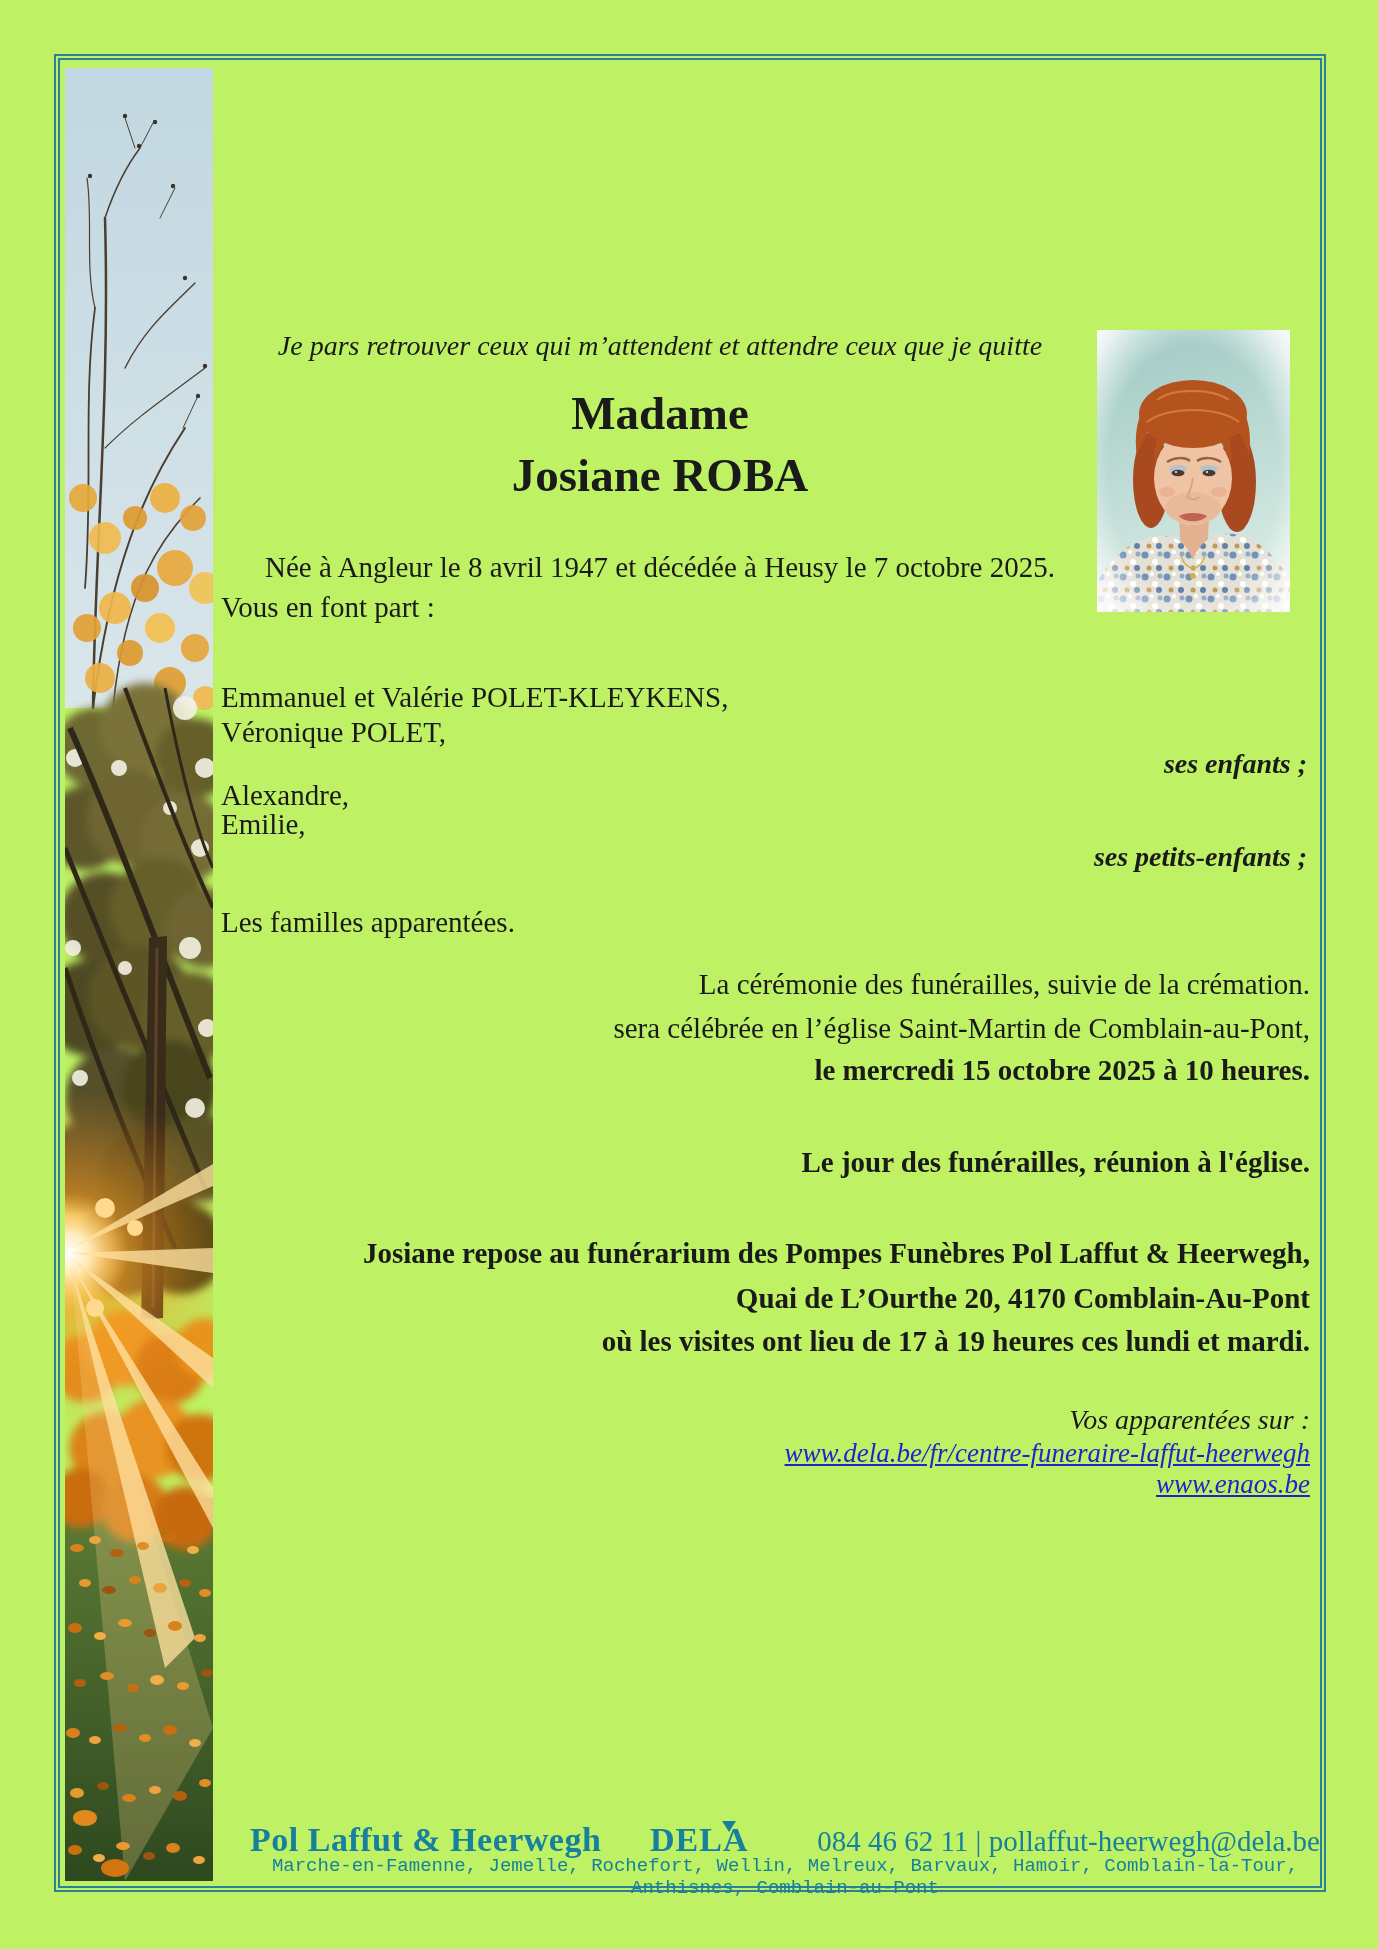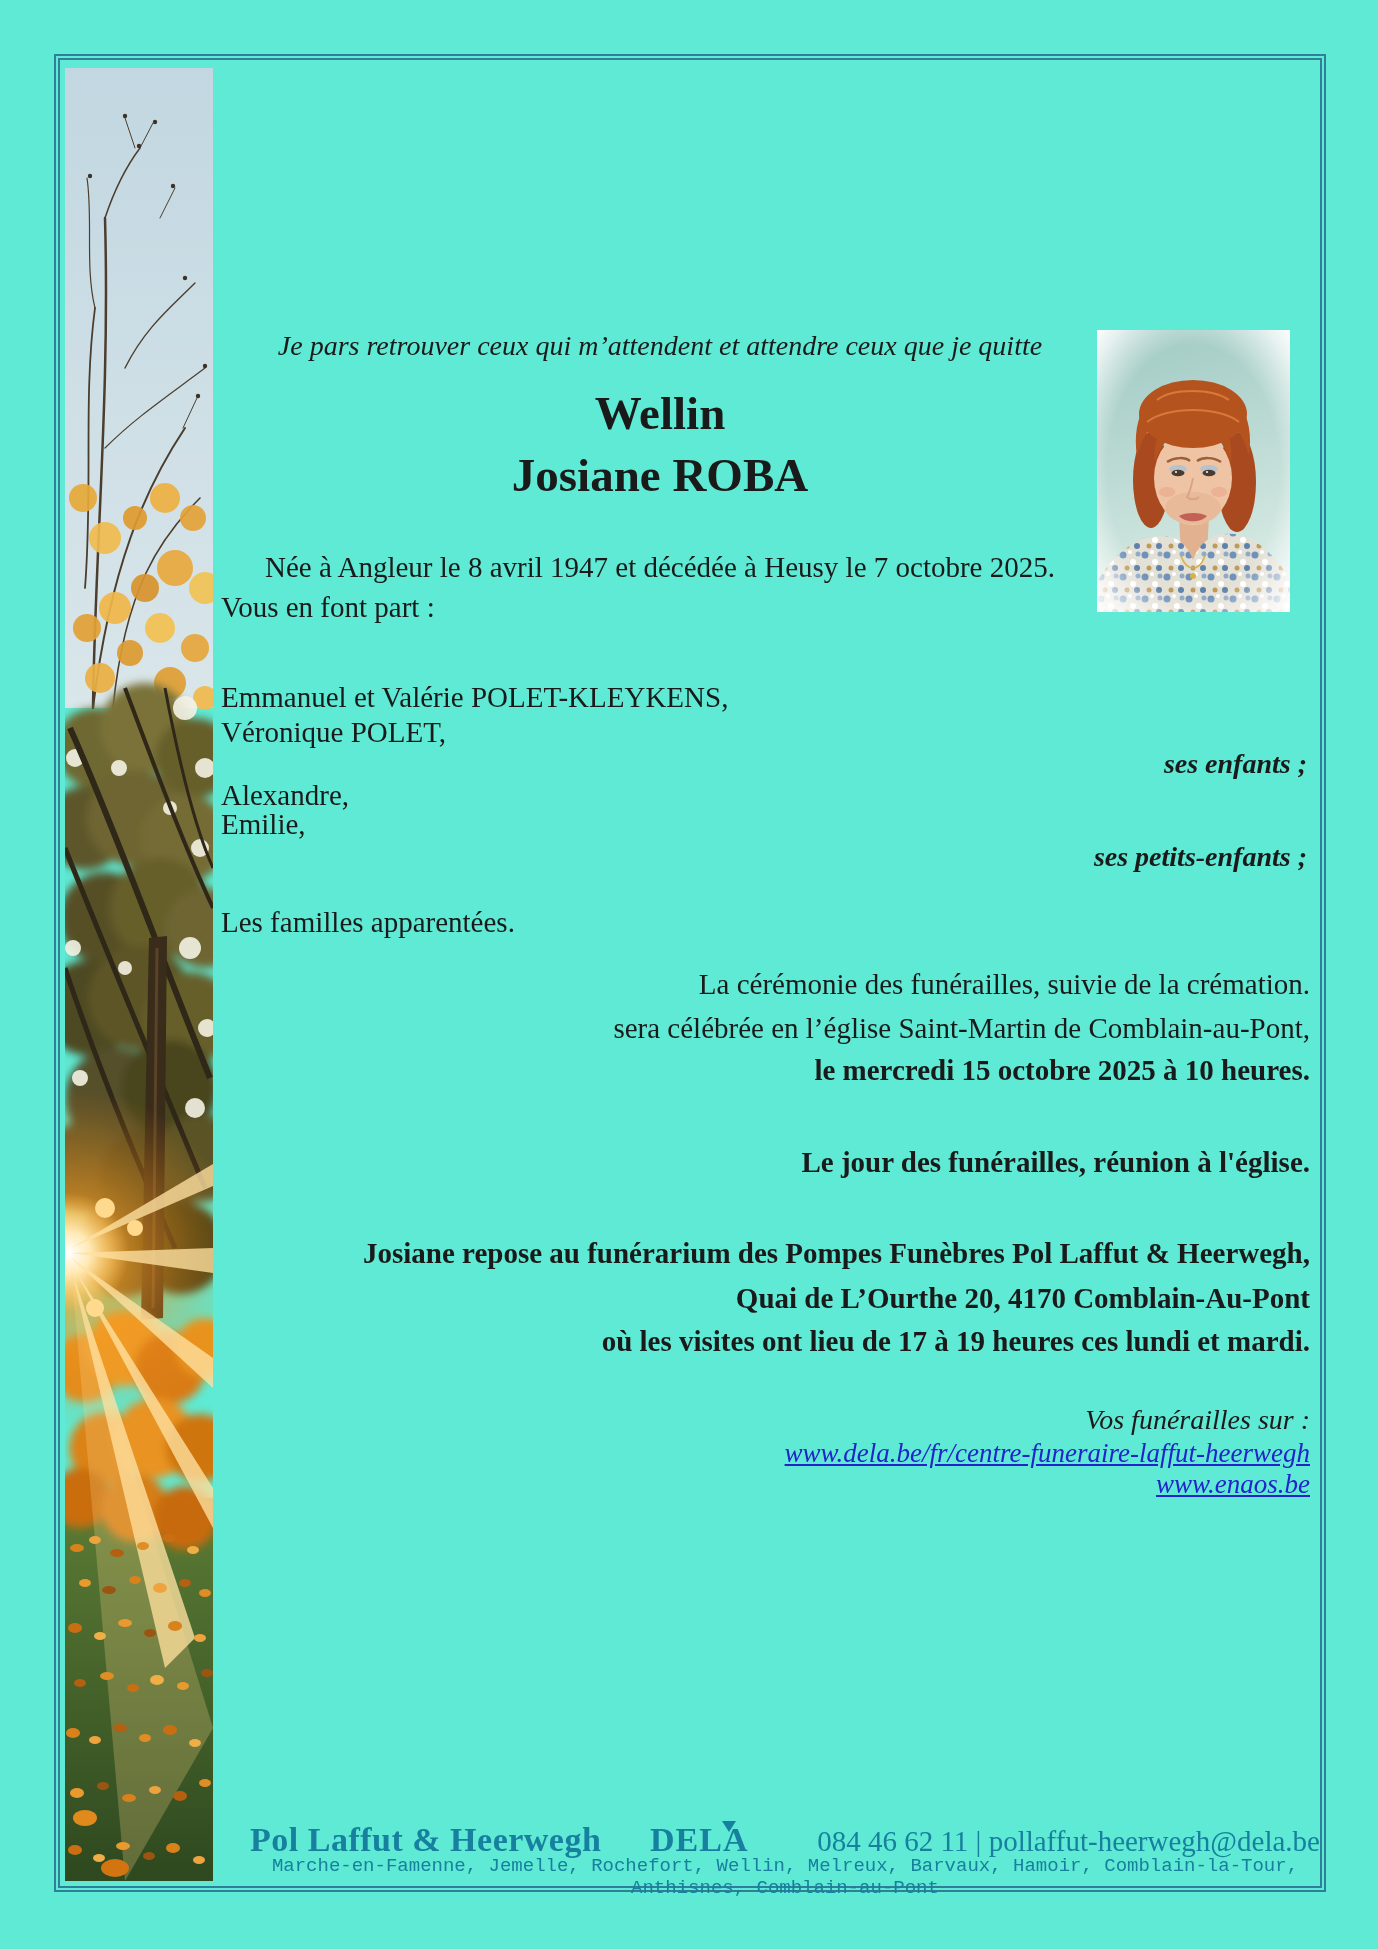--- a/index.html
+++ b/index.html
@@ -1,17 +1,17 @@
 <!DOCTYPE html>
 <html><head>
 <meta charset="utf-8">
 <style>
   html,body { margin:0; padding:0; background:#ffffff; }
   .page {
-    position:relative; width:1378px; height:1949px; background:#5eead4;
+    position:relative; width:1378px; height:1949px; background:#bef264;
     font-family:"Liberation Serif", serif; color:#1a1a1a; overflow:hidden;
   }
   .page-border {
     position:absolute; left:54px; top:54px; width:1272px; height:1838px;
     border:6px double #2e7f98; box-sizing:border-box; pointer-events:none;
   }
   .sidebar-photo {
     position:absolute; left:65px; top:68px; width:148px; height:1813px; overflow:hidden;
   }
   .sidebar-photo svg { display:block; width:148px; height:1813px; }
@@ -296,21 +296,21 @@
       <ellipse cx="122" cy="162" rx="8" ry="5" fill="#e8a184" opacity="0.5"></ellipse>
       <path d="M82,186 C88,182 104,182 110,186 C104,193 88,193 82,186 Z" fill="#c26257"></path>
       <path d="M0,282 L0,252 C18,222 40,206 66,206 C80,206 90,214 96,230 C102,214 112,205 128,204 C152,202 176,220 193,250 L193,282 Z" fill="url(#floral)"></path>
       <path d="M84,226 C90,242 102,242 108,226" stroke="#d4b24a" stroke-width="1.6" fill="none"></path>
       <circle cx="96" cy="246" r="3" fill="#d4b24a"></circle>
       <rect width="193" height="282" fill="url(#vig)"></rect>
     </svg>
   </div>
 
   <div class="t center-col epigraph" style="top:330px">Je pars retrouver ceux qui m’attendent et attendre ceux que je quitte</div>
-  <div class="t center-col big-title" style="top:390px">Wellin</div>
+  <div class="t center-col big-title" style="top:390px">Madame</div>
   <div class="t center-col big-title" style="top:452px">Josiane ROBA</div>
   <div class="t center-col body-txt" style="top:551px">Née à Angleur le 8 avril 1947 et décédée à Heusy le 7 octobre 2025.</div>
 
   <div class="t left-col body-txt" style="top:591px">Vous en font part :</div>
   <div class="t left-col body-txt" style="top:681px">Emmanuel et Valérie POLET-KLEYKENS,</div>
   <div class="t left-col body-txt" style="top:716px">Véronique POLET,</div>
   <div class="t right-col rel-label" style="top:748px">ses enfants ;</div>
   <div class="t left-col body-txt" style="top:779px">Alexandre,</div>
   <div class="t left-col body-txt" style="top:808px">Emilie,</div>
   <div class="t right-col rel-label" style="top:841px">ses petits-enfants ;</div>
@@ -318,21 +318,21 @@
 
   <div class="t cer-col body-txt" style="top:968px">La cérémonie des funérailles, suivie de la crémation.</div>
   <div class="t cer-col body-txt" style="top:1012px">sera célébrée en l’église Saint-Martin de Comblain-au-Pont,</div>
   <div class="t cer-col bold-txt" style="top:1054px">le mercredi 15 octobre 2025 à 10 heures.</div>
   <div class="t cer-col bold-txt" style="top:1146px">Le jour des funérailles, réunion à l'église.</div>
 
   <div class="t cer-col bold-txt" style="top:1237px">Josiane repose au funérarium des Pompes Funèbres Pol Laffut &amp; Heerwegh,</div>
   <div class="t cer-col bold-txt" style="top:1282px">Quai de L’Ourthe 20, 4170 Comblain-Au-Pont</div>
   <div class="t cer-col bold-txt" style="top:1325px">où les visites ont lieu de 17 à 19 heures ces lundi et mardi.</div>
 
-  <div class="t cer-col cond-label" style="top:1404px">Vos funérailles sur :</div>
+  <div class="t cer-col cond-label" style="top:1404px">Vos apparentées sur :</div>
   <div class="t cer-col" style="top:1438px">
     <a class="cond-link" style="color:#2323cb">www.dela.be/fr/centre-funeraire-laffut-heerwegh</a>
   </div>
   <div class="t cer-col" style="top:1469px">
     <a class="cond-link" style="color:#2323cb">www.enaos.be</a>
   </div>
 
   <div class="footer-line1">
     <span class="footer-company">Pol Laffut &amp; Heerwegh</span>
     <span class="footer-dela">

